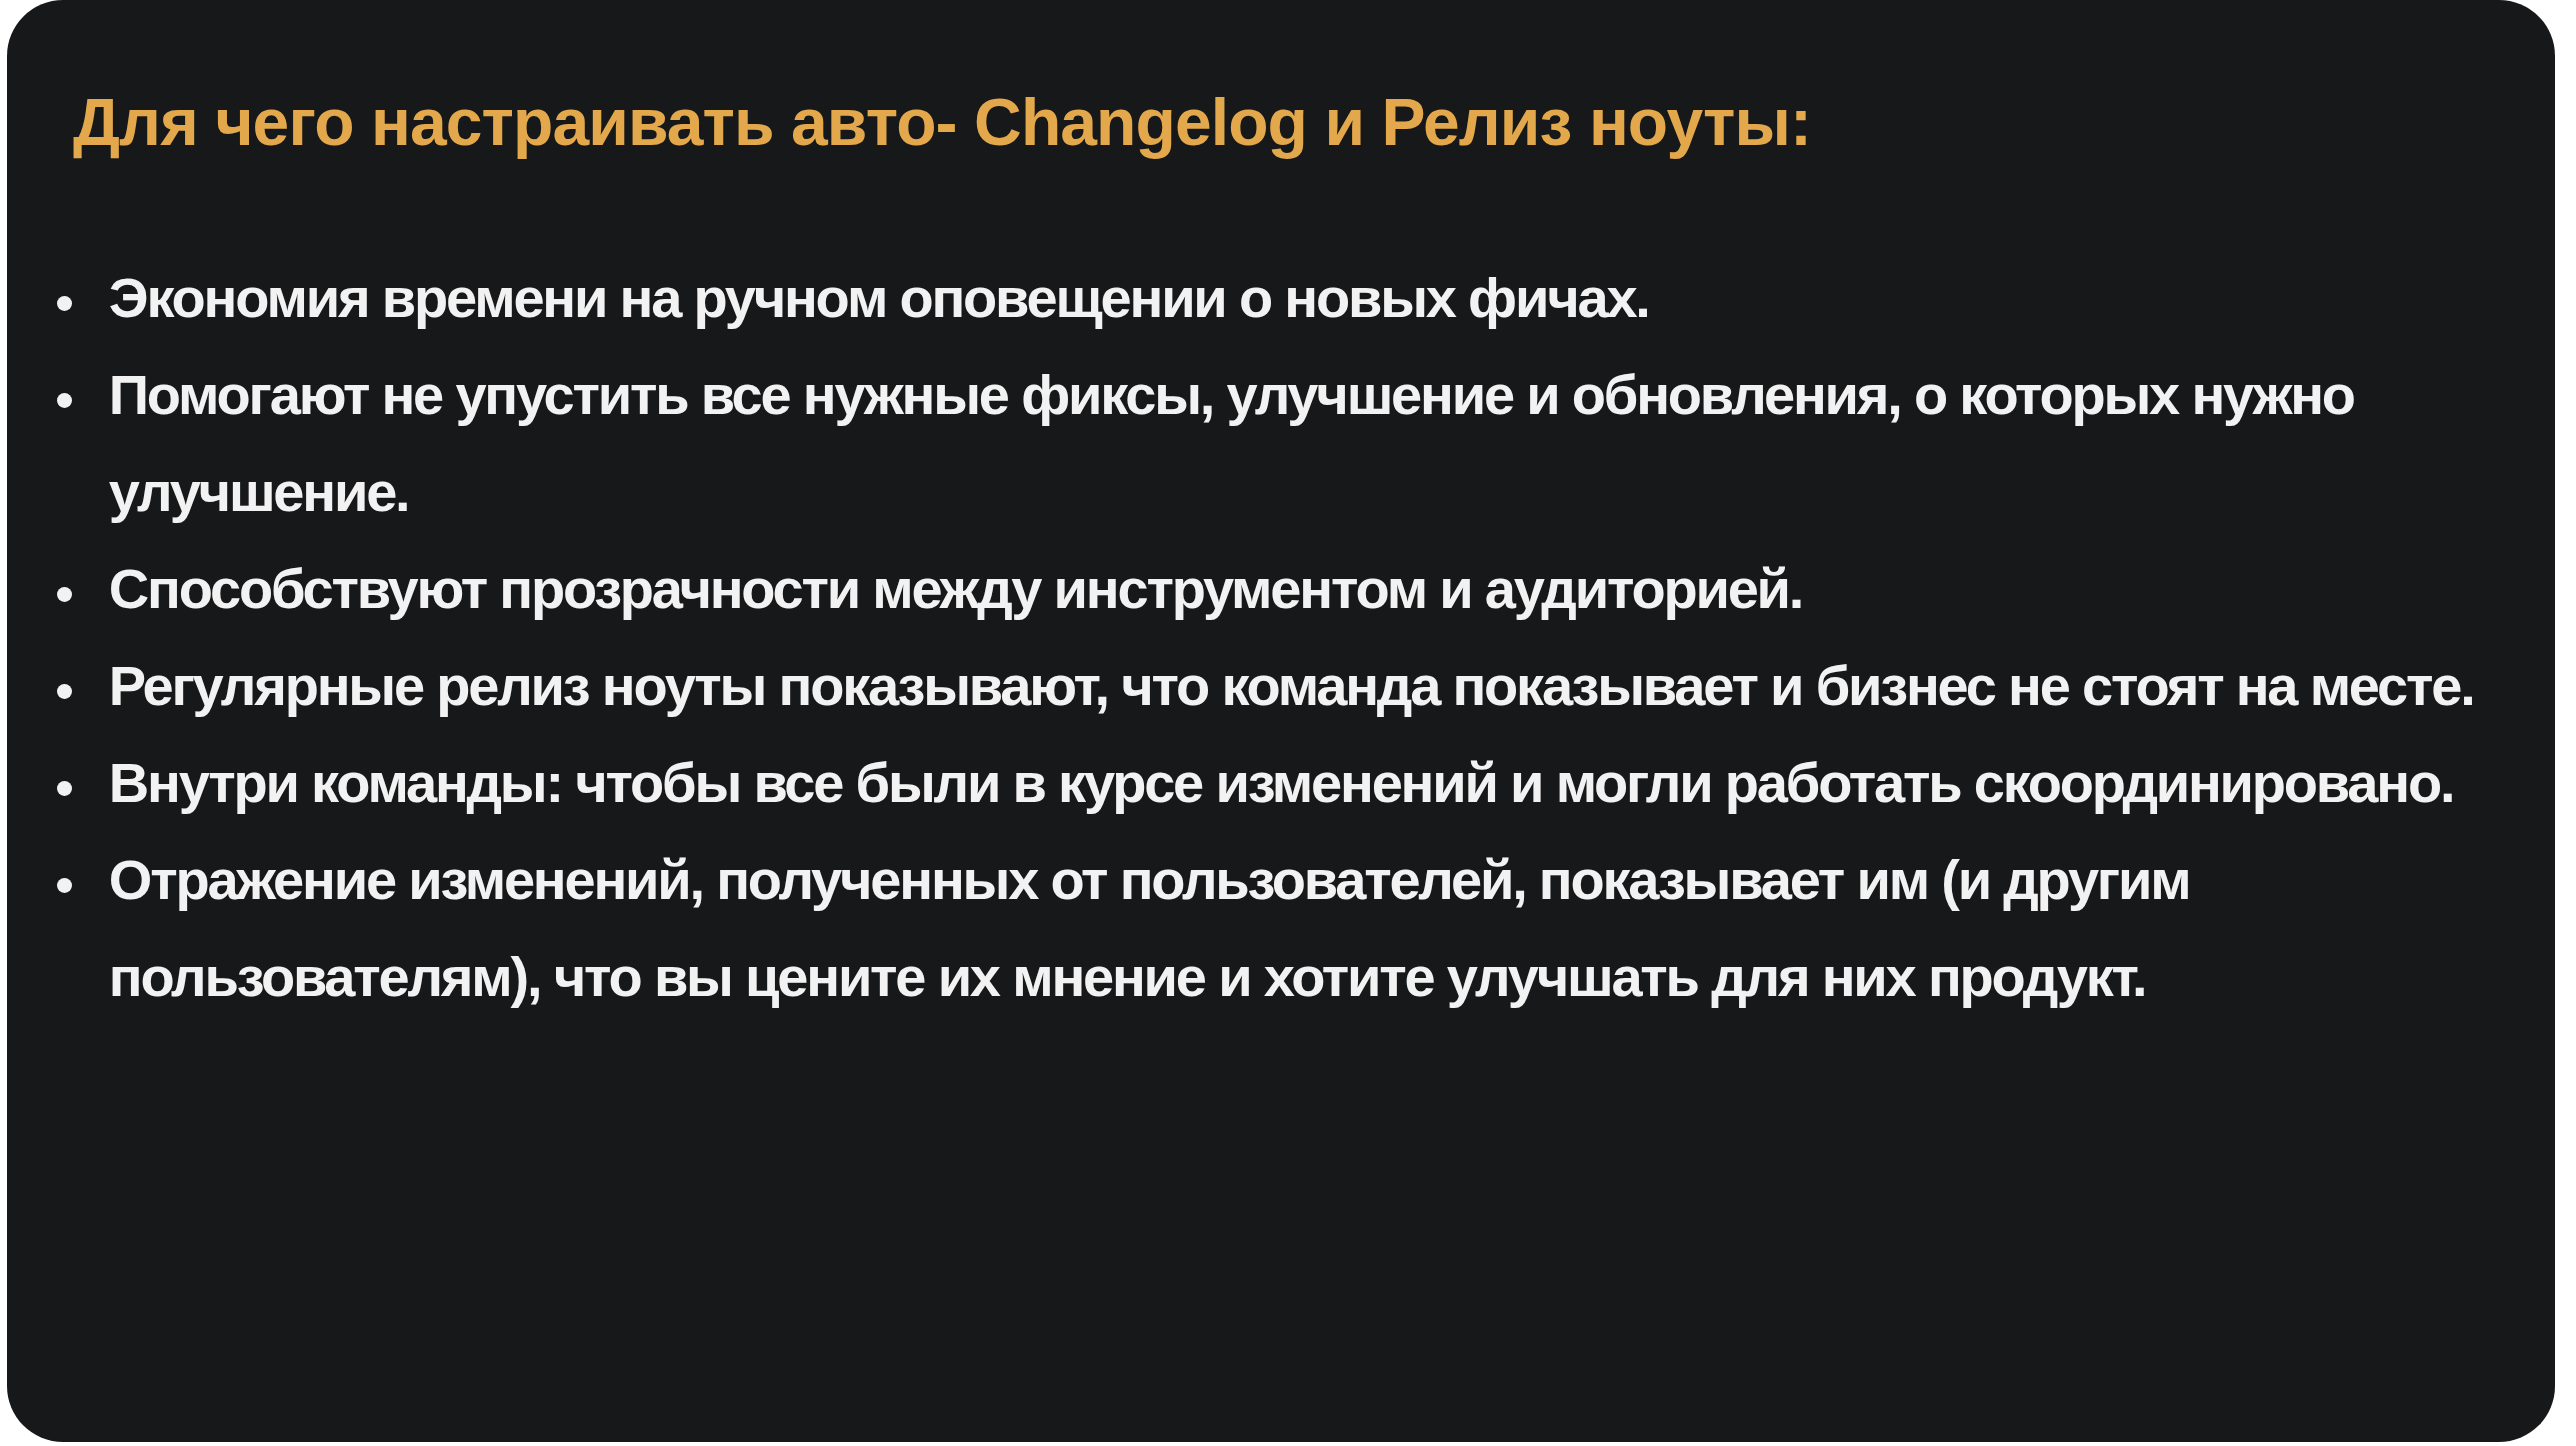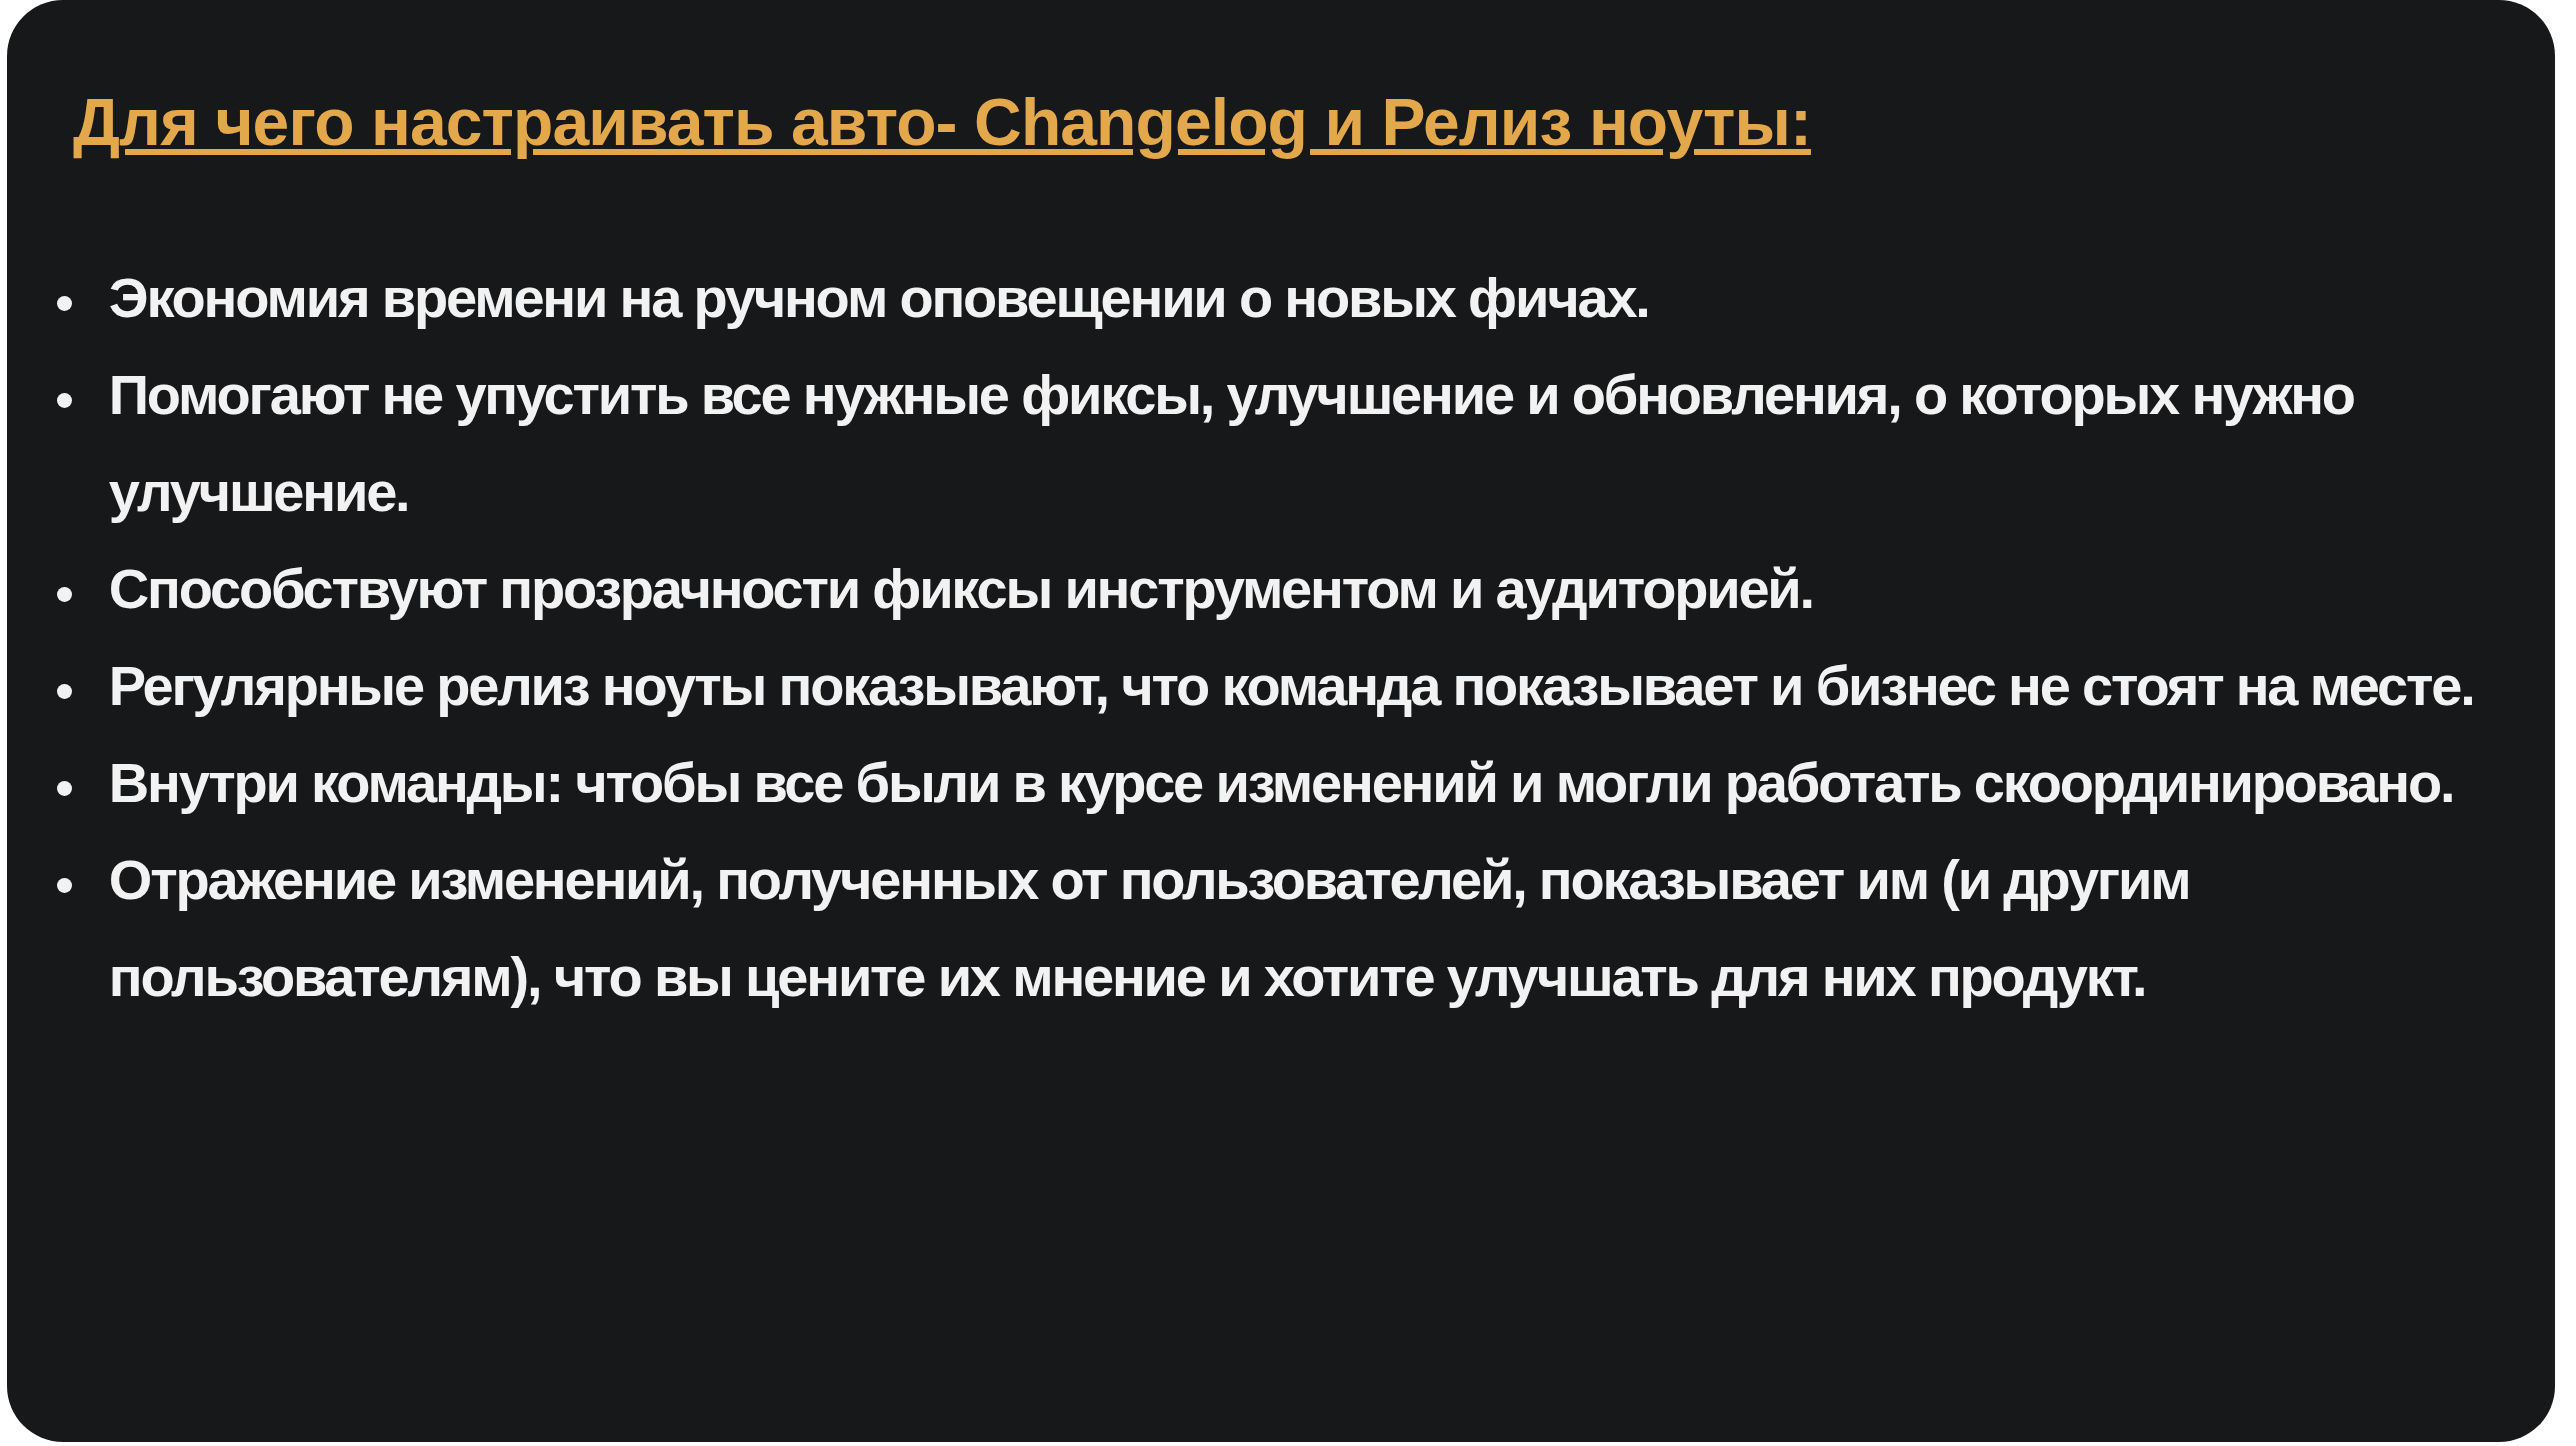--- a/index.html
+++ b/index.html
@@ -28,21 +28,20 @@
     box-sizing: border-box;
     padding-top: 83px;
   }
   .card-title {
     margin: 0 52px 0 66px;
     font-size: 66px;
     line-height: 1.2;
     font-weight: 700;
     letter-spacing: -0.9px;
     color: var(--accent, #e2a84b);
-    text-decoration: underline;
   }
   .bullet-list {
     list-style: none;
     margin: 87px 0 0 0;
     padding: 0 43px 0 50px;
   }
   .bullet-item {
     display: flex;
     align-items: flex-start;
     font-size: 56px;
@@ -75,21 +74,21 @@
       <li class="bullet-item">
         <span class="bullet-dot"></span>
         <span class="bullet-text">Экономия времени на ручном оповещении о новых фичах.</span>
       </li>
       <li class="bullet-item">
         <span class="bullet-dot"></span>
         <span class="bullet-text">Помогают не упустить все нужные фиксы, улучшение и обновления, о которых нужно улучшение.</span>
       </li>
       <li class="bullet-item">
         <span class="bullet-dot"></span>
-        <span class="bullet-text">Способствуют прозрачности фиксы инструментом и аудиторией.</span>
+        <span class="bullet-text">Способствуют прозрачности между инструментом и аудиторией.</span>
       </li>
       <li class="bullet-item">
         <span class="bullet-dot"></span>
         <span class="bullet-text">Регулярные релиз ноуты показывают, что команда показывает и бизнес не стоят на месте.</span>
       </li>
       <li class="bullet-item">
         <span class="bullet-dot"></span>
         <span class="bullet-text">Внутри команды: чтобы все были в курсе изменений и могли работать скоординировано.</span>
       </li>
       <li class="bullet-item">

